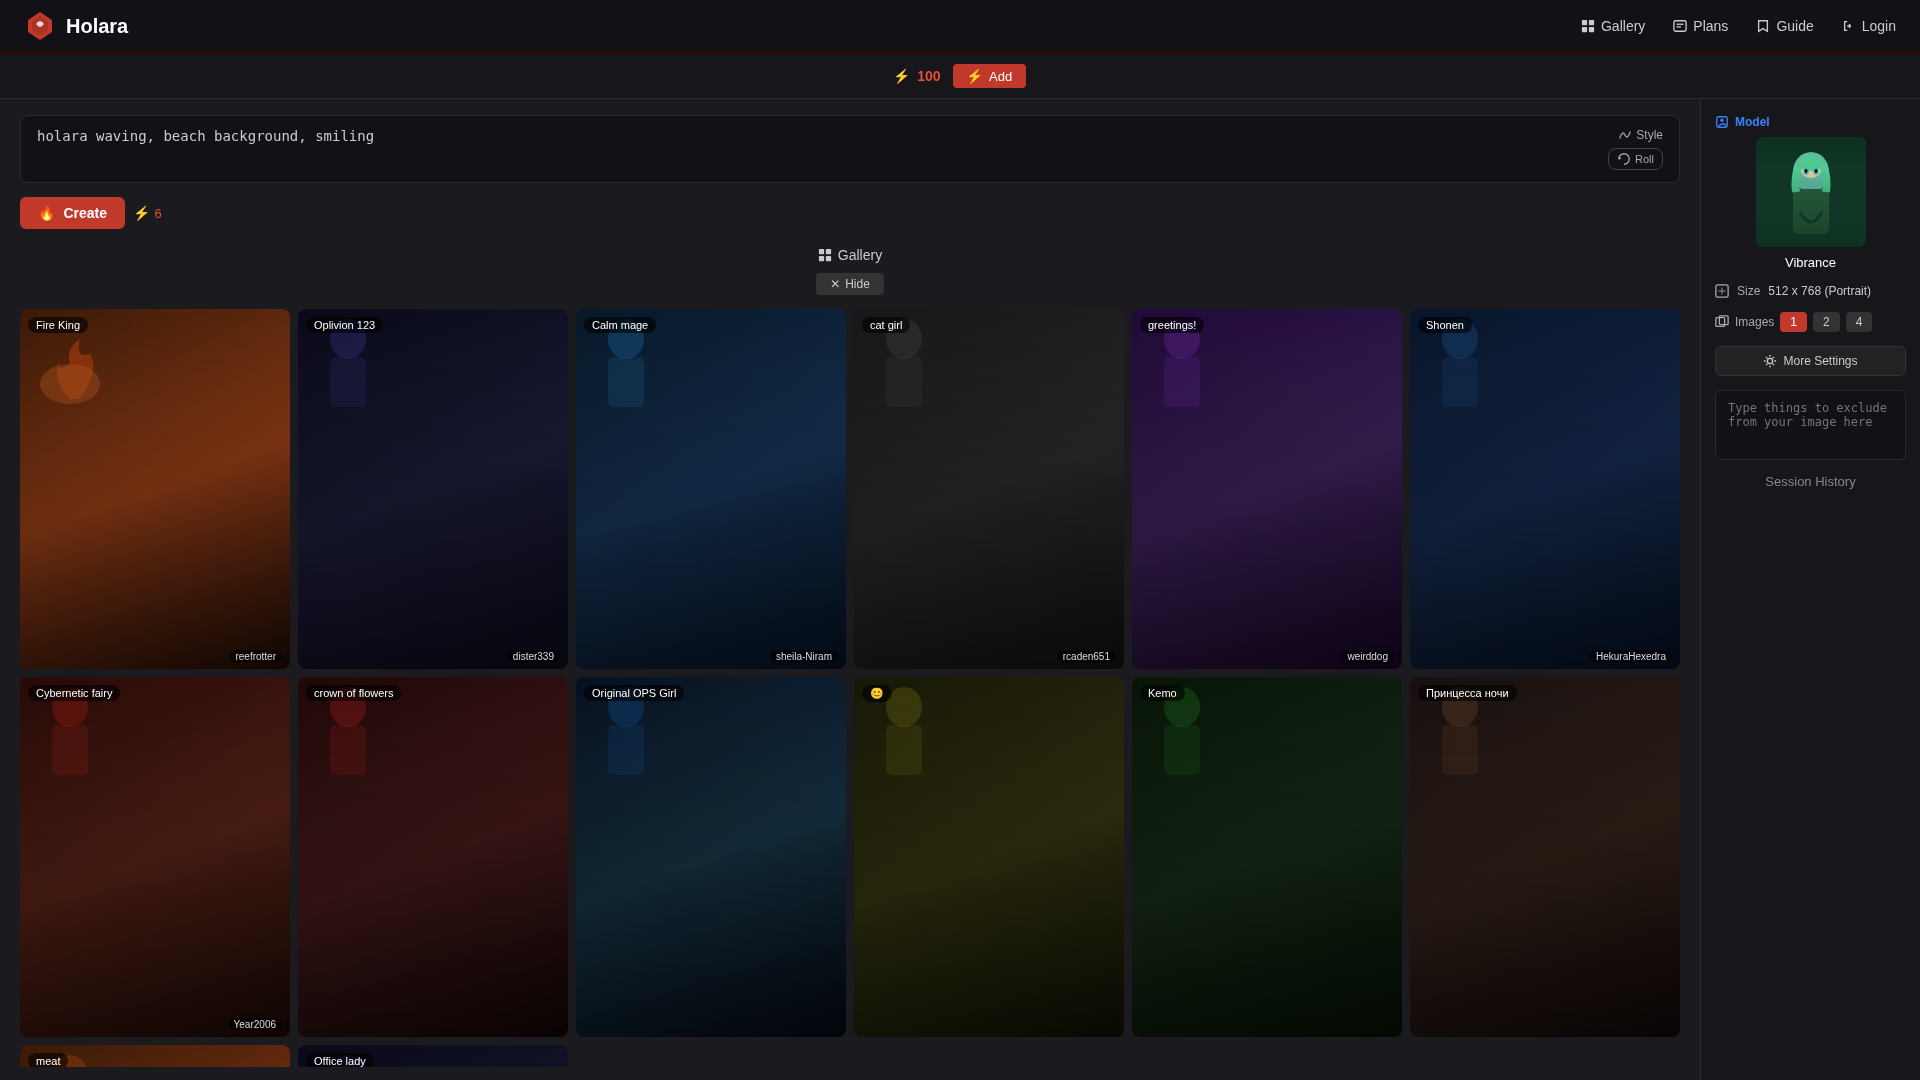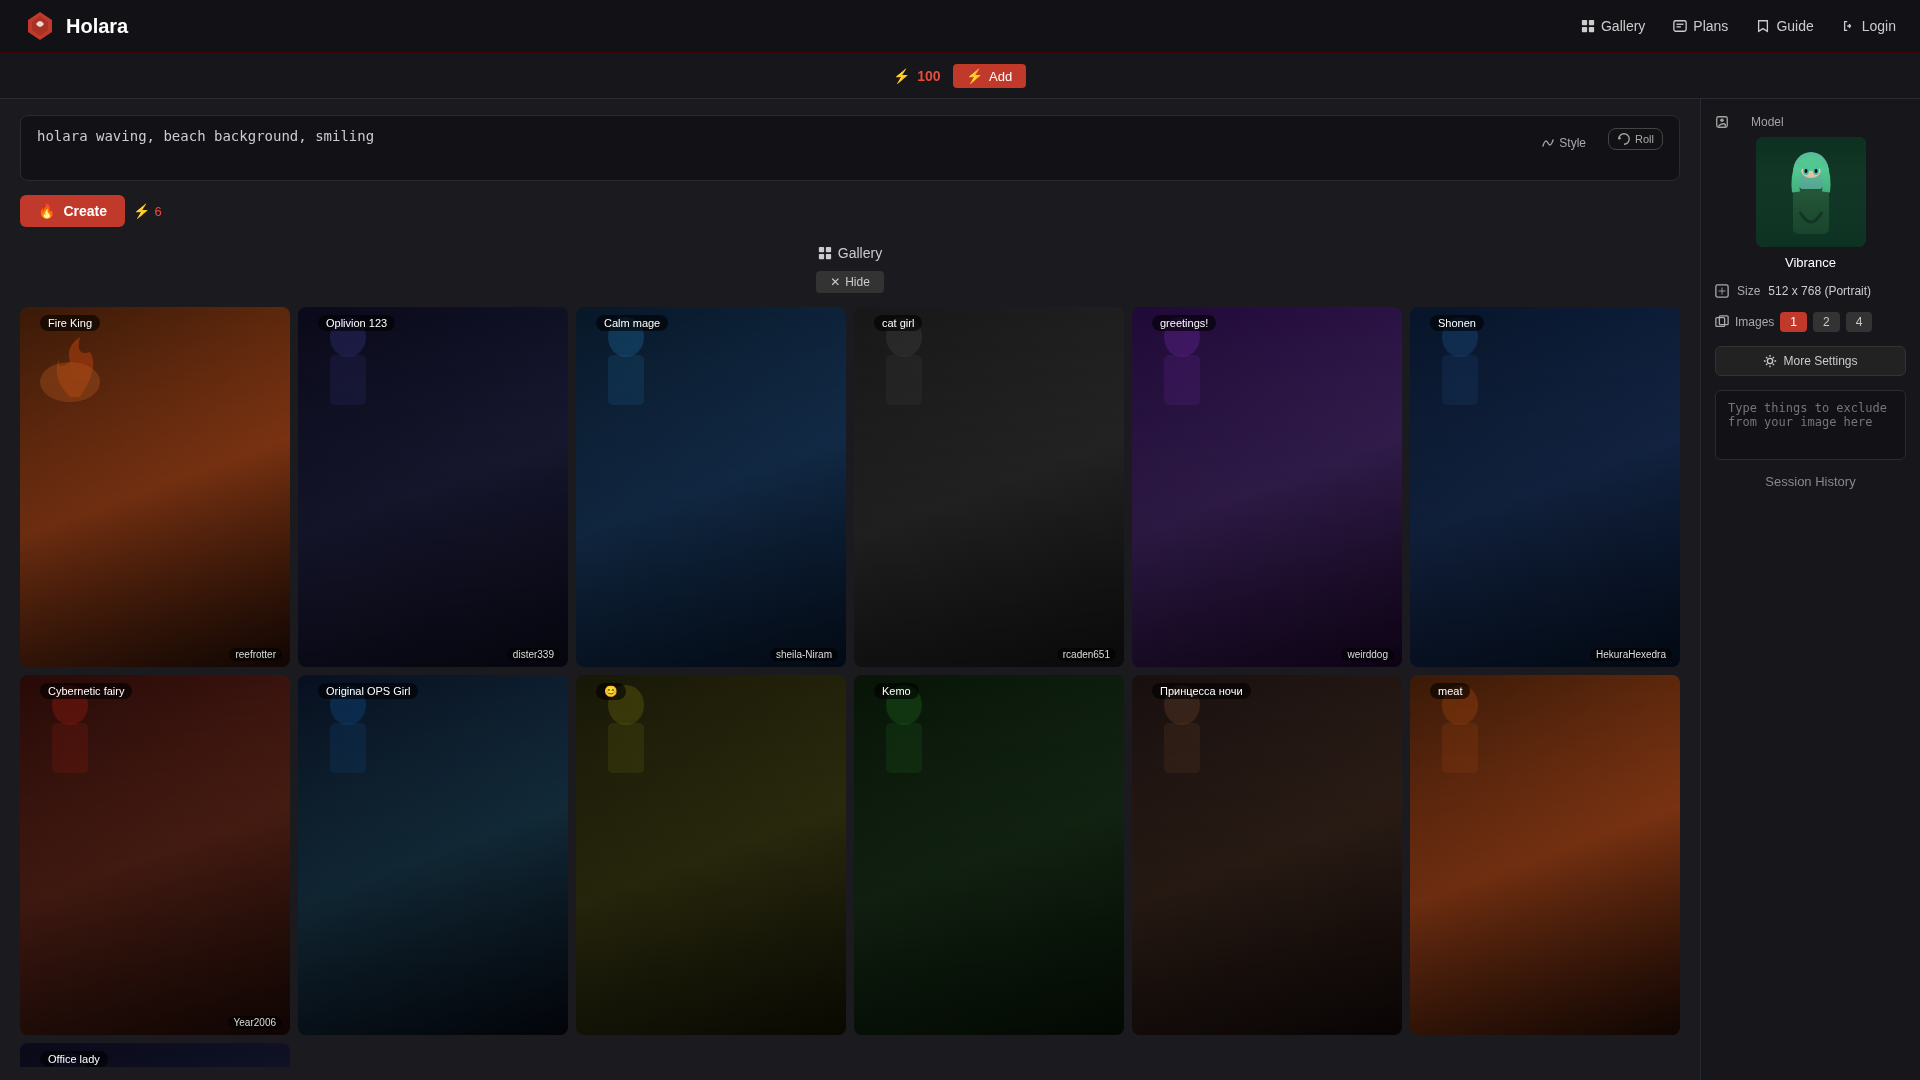--- a/index.html
+++ b/index.html
@@ -112,23 +112,23 @@
       border: none;
       outline: none;
       color: #ccc;
       font-size: 14px;
       flex: 1;
       resize: none;
       height: 40px;
     }
     #prompt-controls {
       display: flex;
-      flex-direction: row;
+      flex-direction: column;
       align-items: flex-end;
-      gap: 22px;
+      gap: 6px;
     }
     #style-button {
       background: transparent;
       border: none;
       color: #aaa;
       cursor: pointer;
       font-size: 12px;
       display: flex;
       align-items: center;
       gap: 4px;
@@ -223,21 +223,20 @@
     .card-label {
       position: absolute;
       top: 8px;
       left: 8px;
       background-color: rgba(0,0,0,0.6);
       color: #fff;
       font-size: 11px;
       padding: 2px 8px;
       border-radius: 12px;
       font-weight: 500;
-      margin-left: 12px;
     }
     .card-author {
       position: absolute;
       bottom: 6px;
       right: 8px;
       background-color: rgba(0,0,0,0.55);
       color: #ddd;
       font-size: 10px;
       padding: 1px 6px;
       border-radius: 10px;
@@ -255,24 +254,25 @@
     }
     #model-section {
       display: flex;
       flex-direction: column;
       align-items: center;
       gap: 8px;
     }
     #model-label-row {
       display: flex;
       align-items: center;
-      gap: 22px;
-      color: #a3a3a3;
+      gap: 6px;
+      color: #3b82f6;
       font-size: 12px;
       align-self: flex-start;
+      font-weight: bold;
     }
     #model-thumbnail {
       width: 110px;
       height: 110px;
       border-radius: 8px;
       background: linear-gradient(135deg, #1a3a2a, #2a4a3a, #1a2a3a);
       overflow: hidden;
       display: flex;
       align-items: center;
       justify-content: center;
@@ -576,20 +576,34 @@
                 <linearGradient id="g6" x1="0" y1="0" x2="0" y2="1">
                   <stop offset="0%" stop-color="transparent"></stop>
                   <stop offset="100%" stop-color="rgba(0,0,0,0.6)"></stop>
                 </linearGradient>
               </defs>
               <rect width="100%" height="100%" fill="url(#g6)"></rect>
             </svg>
             <div class="card-label">Cybernetic fairy</div>
             <div class="card-author">Year2006</div>
           </div>
+          <div class="image-card" style="background: linear-gradient(160deg, rgb(32, 8, 8), rgb(64, 24, 24), rgb(16, 5, 5));">
+            <svg width="100%" height="100%" style="position: absolute; top: 0px; left: 0px; opacity: 0.6;">
+              <ellipse cx="50" cy="30" rx="18" ry="20" fill="#c02020" opacity="0.5"></ellipse>
+              <rect x="32" y="48" width="36" height="50" rx="5" fill="#c02020" opacity="0.3"></rect>
+              <defs>
+                <linearGradient id="g7" x1="0" y1="0" x2="0" y2="1">
+                  <stop offset="0%" stop-color="transparent"></stop>
+                  <stop offset="100%" stop-color="rgba(0,0,0,0.6)"></stop>
+                </linearGradient>
+              </defs>
+              <rect width="100%" height="100%" fill="url(#g7)"></rect>
+            </svg>
+            <div class="card-label">crown of flowers</div>
+          </div>
           <div class="image-card" style="background: linear-gradient(160deg, rgb(8, 16, 32), rgb(21, 48, 64), rgb(5, 8, 16));">
             <svg width="100%" height="100%" style="position: absolute; top: 0px; left: 0px; opacity: 0.6;">
               <ellipse cx="50" cy="30" rx="18" ry="20" fill="#1060b0" opacity="0.5"></ellipse>
               <rect x="32" y="48" width="36" height="50" rx="5" fill="#1060b0" opacity="0.3"></rect>
               <defs>
                 <linearGradient id="g8" x1="0" y1="0" x2="0" y2="1">
                   <stop offset="0%" stop-color="transparent"></stop>
                   <stop offset="100%" stop-color="rgba(0,0,0,0.6)"></stop>
                 </linearGradient>
               </defs>

